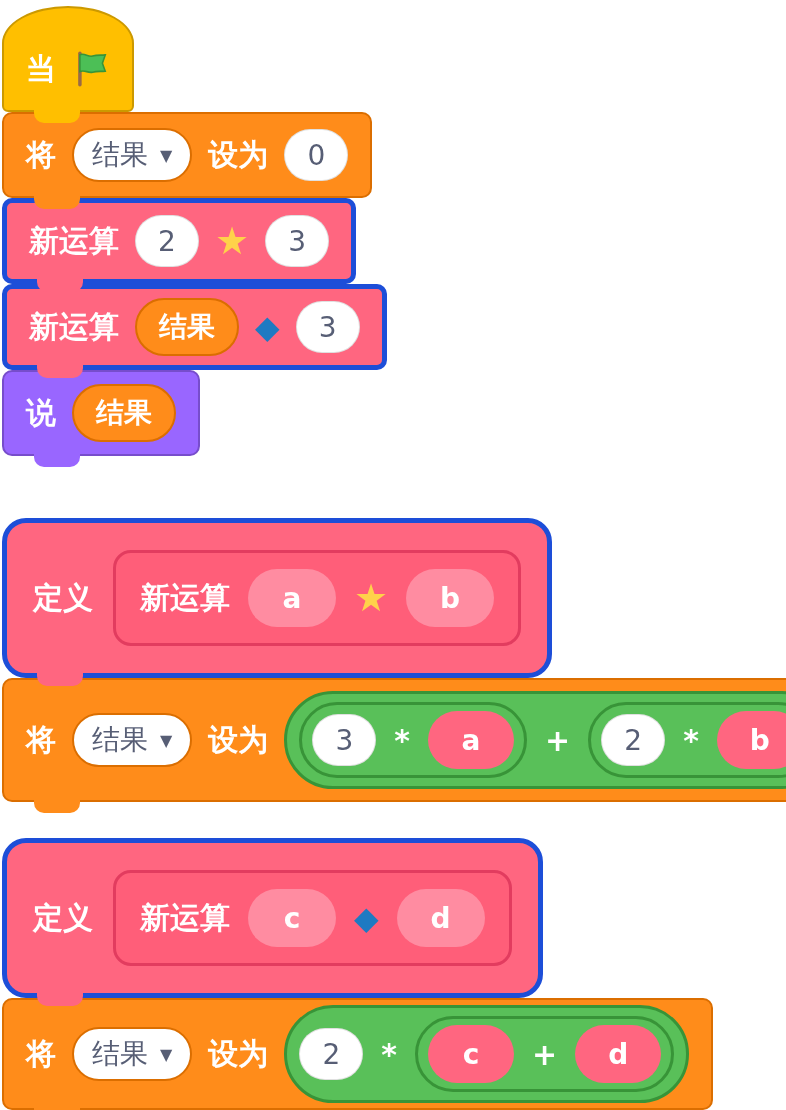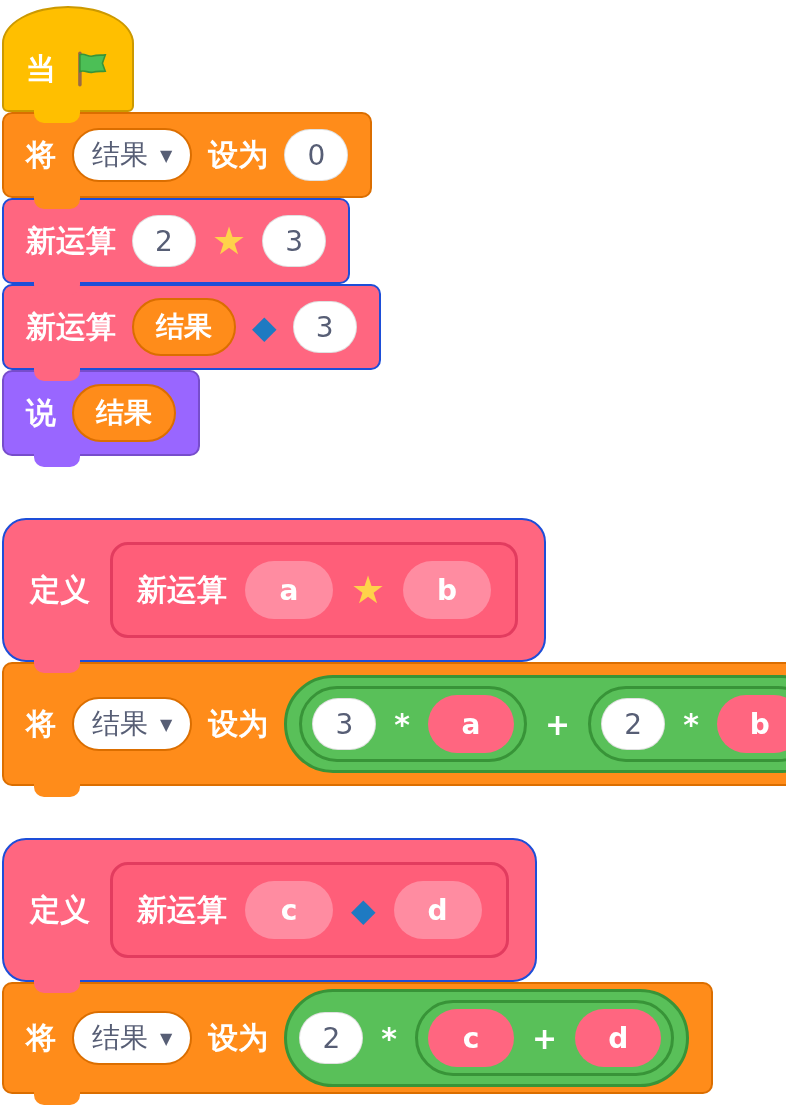--- a/index.html
+++ b/index.html
@@ -16,21 +16,21 @@
     width:max-content; border-radius:10px;
   }
   
   .bump::after {
     content:""; position:absolute; bottom:-13px; left:30px; width:46px; height:14px;
     background:inherit; border-radius:0 0 10px 10px; z-index:1;
   }
 
   .events    { background:#FFBF00; border:2px solid #CC9900; }
   .variables { background:#FF8C1A; border:2px solid #DB6E00; }
-  .myblock   { background:#FF6680; border:2px solid #1d4ed8; }
+  .myblock   { background:#FF6680; border:5px solid #1d4ed8; }
   .looks     { background:#9966FF; border:2px solid #774DCB; }
 
   .hat { height:106px; border-radius:110px 110px 10px 10px / 62px 62px 10px 10px; padding-top:20px; }
   .h86 { height:86px; }
 
   .w-oval {
     background:#fff; color:#575E75; min-width:64px; height:52px; padding:0 14px;
     border-radius:28px; display:flex; align-items:center; justify-content:center;
     font-size:28px; font-weight:500; border:1px solid rgba(0,0,0,0.12);
   }
@@ -42,21 +42,21 @@
   .dropdown {
     background:#fff; color:#575E75; border:2px solid #DB6E00; border-radius:28px;
     height:54px; padding:0 18px; display:flex; align-items:center; gap:12px;
     font-size:28px; font-weight:500; cursor:pointer;
   }
   .dropdown .arrow { font-size:16px; color:#575E75; }
 
   .star-ic { color:#FFD24A; font-size:38px; line-height:1; }
   .diamond-ic { color:#1E7AC2; font-size:32px; line-height:1; }
 
-  .define { height:144px; border-radius:24px; padding:0 26px; gap:20px; }
+  .define { height:160px; border-radius:24px; padding:0 26px; gap:20px; }
   .proto {
     background:#FF5E79; border:3px solid #E23C5F; border-radius:18px;
     display:flex; align-items:center; gap:18px; padding:0 24px; height:96px;
     font-size:30px; font-weight:600; color:#fff;
   }
   .p-oval {
     background:#FF8CA1; color:#fff; min-width:88px; height:58px; border-radius:32px;
     display:flex; align-items:center; justify-content:center; font-size:28px; font-weight:600;
   }
 

